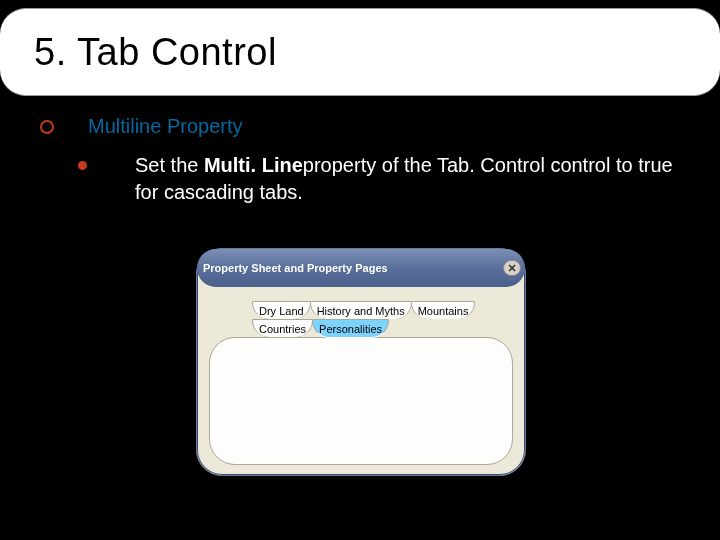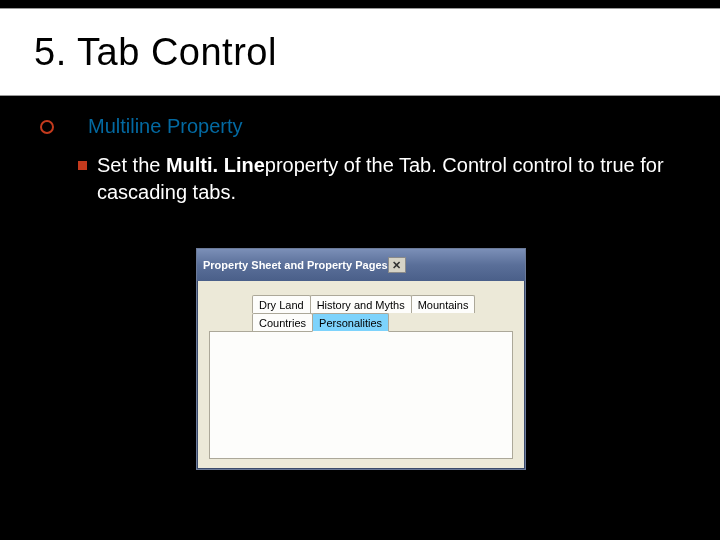--- a/index.html
+++ b/index.html
@@ -1,15 +1,15 @@
 <!DOCTYPE html>
 <html><head>
 <meta charset="utf-8">
 <style>
-  * { box-sizing: border-box; margin: 0; padding: 0; }
+  * { box-sizing: border-box; margin: 0; padding: 0; border-radius: 26px; }
   html, body { width: 720px; height: 540px; }
   body {
     background: #000;
     font-family: "Segoe UI", Arial, sans-serif;
     color: #000;
     overflow: hidden;
   }
   .slide {
     width: 720px;
     height: 540px;
@@ -58,20 +58,21 @@
     color: #0369a1;
     font-size: 20px;
     font-weight: 400;
     margin-left: 24px;
   }
   .bullet-2 {
     display: flex;
     align-items: flex-start;
     margin-left: 38px;
     margin-bottom: 18px;
+    gap: 38px;
   }
   .bullet-2 .marker {
     width: 9px;
     height: 9px;
     background: #c43a1d;
     margin-right: 10px;
     margin-top: 9px;
     flex-shrink: 0;
   }
   .bullet-2 .text {
@@ -86,24 +87,25 @@
     position: absolute;
     top: 248px;
     left: 196px;
     width: 330px;
     background: #ece9d8;
     border: 1px solid #6b7a99;
     box-shadow: 0 0 0 1px #3a4a6b inset;
     font-family: Tahoma, Arial, sans-serif;
   }
   .win-titlebar {
-    height: 32px;
+    height: 38px;
     background: linear-gradient(#7b8fb7, #5a6f99 50%, #4a5f89);
     display: flex;
     align-items: center;
+    justify-content: space-between;
     padding: 0 4px 0 6px;
   }
   .win-titlebar .caption {
     color: #fff;
     font-size: 11px;
     font-weight: 700;
   }
   .win-close {
     width: 18px;
     height: 16px;

